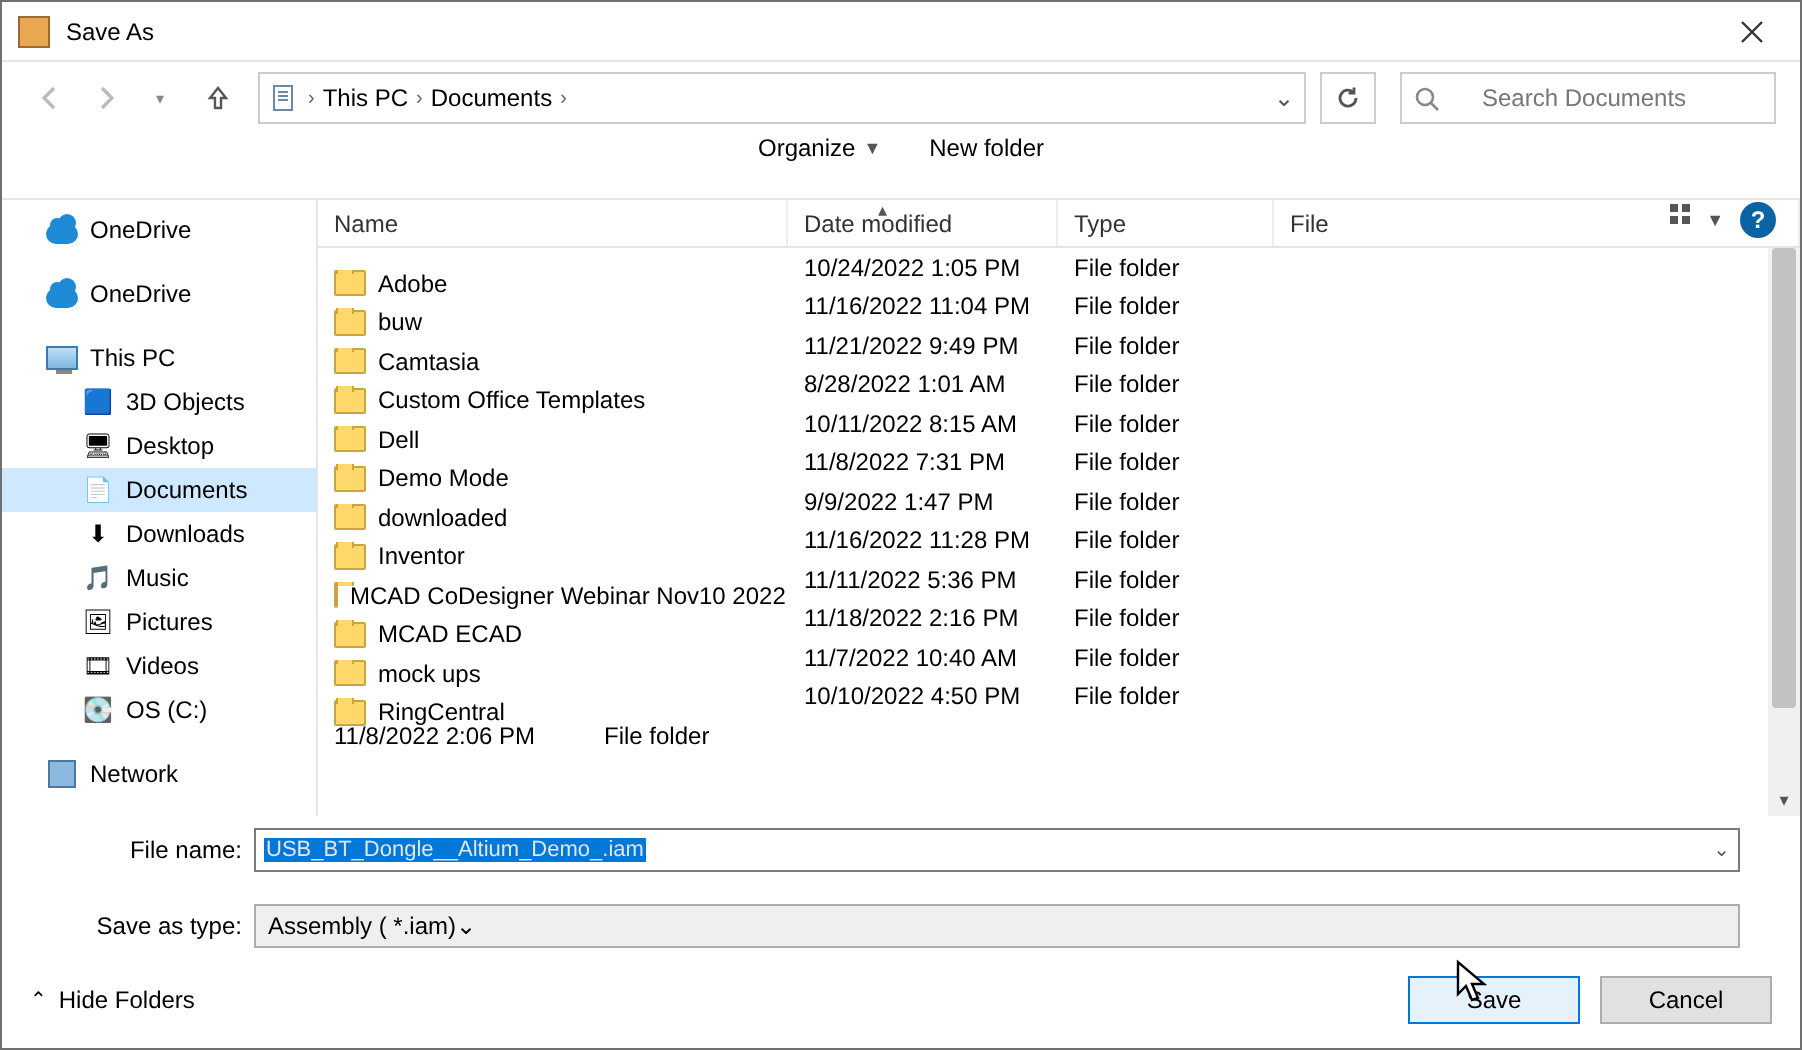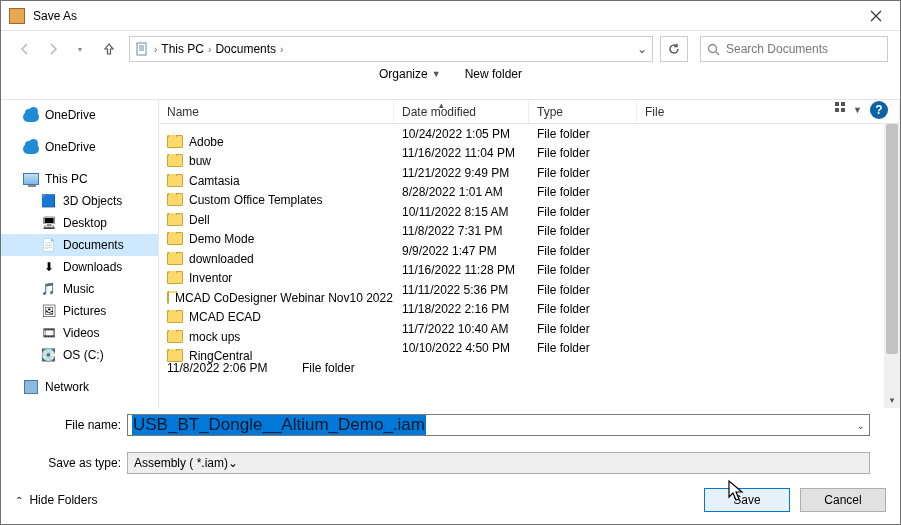--- a/index.html
+++ b/index.html
@@ -76,21 +76,21 @@
   .addrbar .crumb-sep { color:#666; font-size:10px; }
   .addrbar .spacer { flex:1; }
   .addrbar .drop { width:20px;text-align:center;color:#555; }
   .refresh {
     width:28px;height:26px;border:1px solid #ccc;
     display:flex;align-items:center;justify-content:center;
     margin-left:-1px;
   }
   .searchbar {
     width:188px;height:26px;border:1px solid #ccc;
-    display:flex;align-items:center;padding:2px 6px;gap:6px;
+    display:flex;align-items:center;padding:2px 6px;gap:21px;
     color:#777;
     margin-left:8px;
   }
 
   
   .toolbar {
     height:32px;
     display:flex;
     align-items:center;
     padding:0 12px;
@@ -164,21 +164,21 @@
   .sort-arrow {
     position:absolute; top:0; left:280px; font-size:9px; color:#555;
   }
   .rows {
     flex:1; overflow:hidden;
   }
   .row {
     height:19.5px; display:flex; align-items:center;
   }
   .row .cell { padding-left:8px; font-size:12px; }
-  .row .c-name { width:235px; display:flex; align-items:flex-start; gap:6px; white-space:nowrap; overflow:hidden; text-overflow:ellipsis;margin-top:16px;}
+  .row .c-name { width:235px; display:flex; align-items:center; gap:6px; white-space:nowrap; overflow:hidden; text-overflow:ellipsis;margin-top:16px;}
   .row .c-date { width:135px; }
   .row .c-type { width:108px; }
   .folder-icon {
     width:16px;height:13px;background:#ffd86b;border:1px solid #caa43d;border-radius:1px;position:relative;
   }
   .folder-icon::before{
     content:"";position:absolute;top:-3px;left:0;width:7px;height:3px;background:#ffd86b;border:1px solid #caa43d;border-bottom:none;border-radius:1px 1px 0 0;
   }
 
   
@@ -187,21 +187,21 @@
     display:flex; flex-direction:column; gap:16px;
   }
   .frow { display:flex; align-items:center; }
   .flabel { width:112px; text-align:right; padding-right:6px; }
   .ftext {
     flex:1; height:22px; border:1px solid #7a7a7a;
     display:flex; align-items:center; padding:0 4px;
     position:relative;
   }
   .ftext .selected-text {
-    background:#0078d7; color:#0f172a; padding:0 1px; font-size:17px;
+    background:#0078d7; color:#e5e5e5; padding:0 1px; font-size:11px;
   }
   .ftext .combo-arrow {
     position:absolute; right:4px; font-size:10px; color:#555;
   }
   .fcombo {
     flex:1; height:22px; border:1px solid #adadad;
     background:#efefef;
     display:flex; align-items:center; padding:0 6px;
     position:relative;
   }

